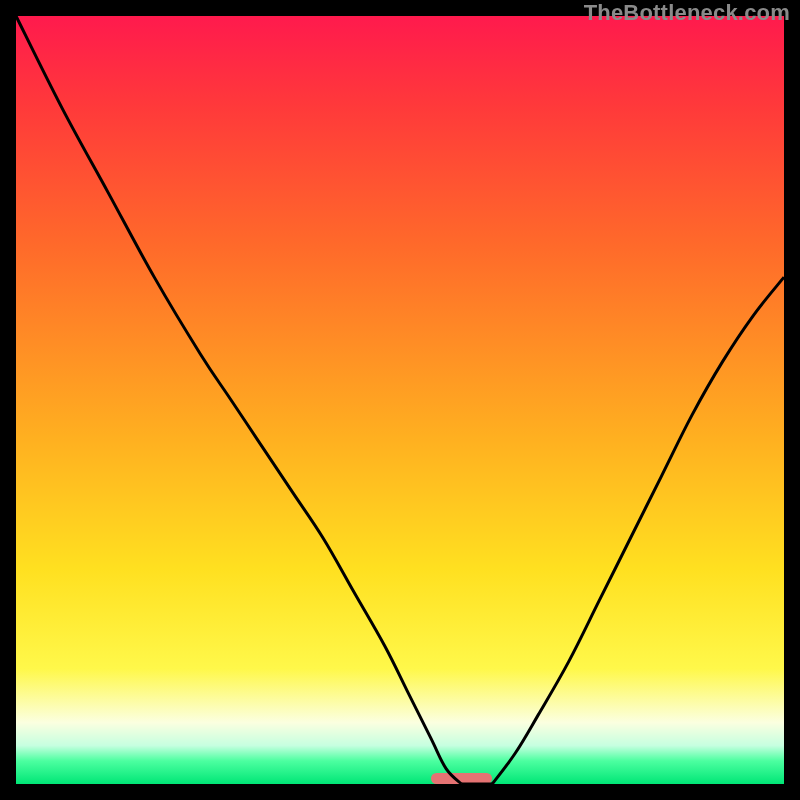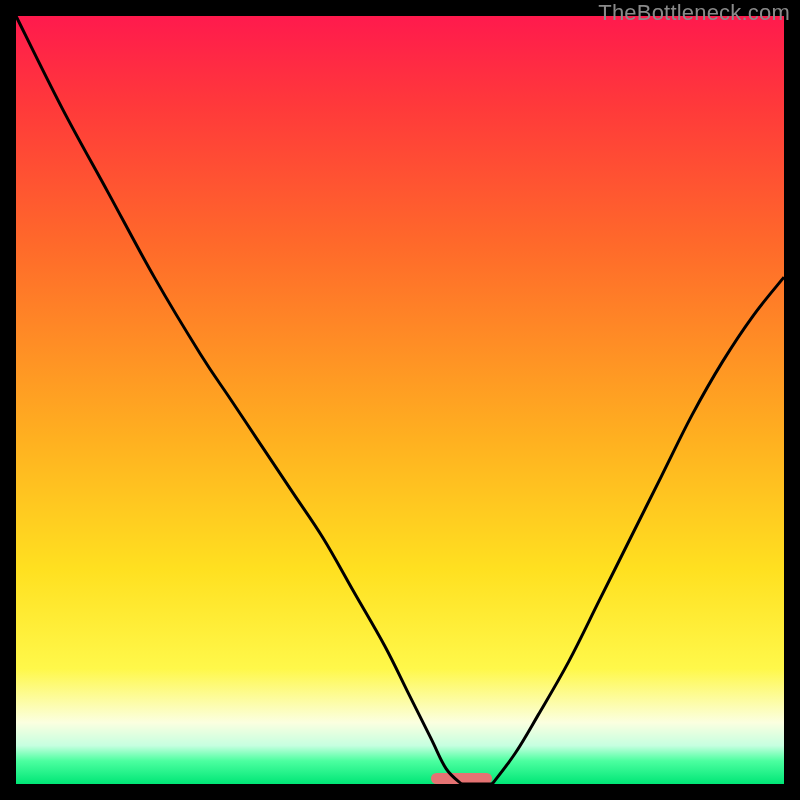--- a/index.html
+++ b/index.html
@@ -58,21 +58,21 @@
     width: 768px;
     height: 768px;
     overflow: visible;
   }
   .watermark {
     position: absolute;
     top: 0;
     right: 10px;
     color: #8a8a8a;
     font-size: 22px;
-    font-weight: 400;
+    font-weight: 700;
     letter-spacing: 0.2px;
     user-select: none;
   }
 </style>
 </head>
 <body>
 
 <div class="frame">
   <div class="plot-area">
     <div class="gradient"></div>

